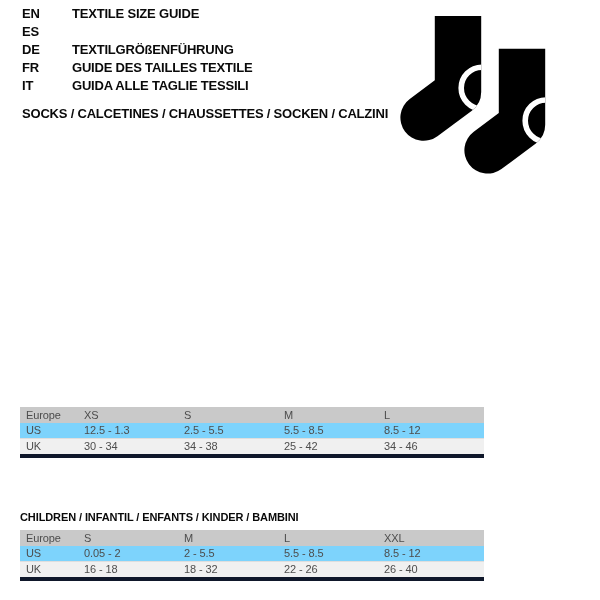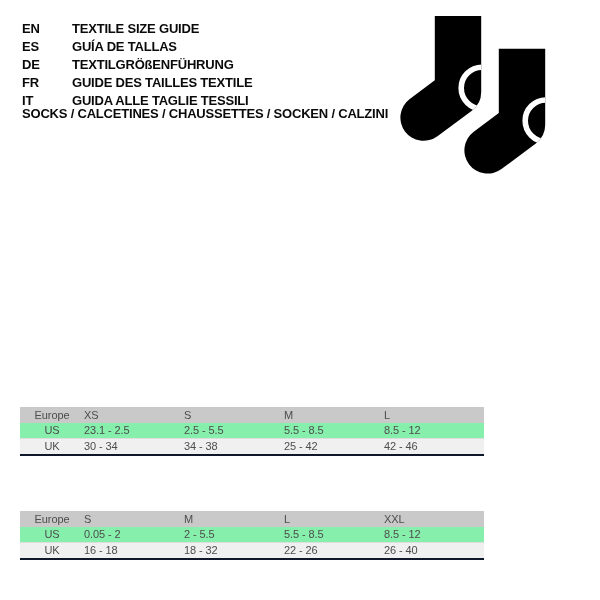--- a/index.html
+++ b/index.html
@@ -3,21 +3,21 @@
 <meta charset="utf-8">
 <style>
   html, body { margin:0; padding:0; }
   body {
     width:600px; height:600px; background:#ffffff; position:relative;
     font-family:"Liberation Sans", sans-serif; color:#0a0a0a;
     overflow:hidden;
   }
 
   
-  .lang-block { position:absolute; left:22px; top:20px; }
+  .lang-block { position:absolute; left:22px; top:5px; }
   .lang-row { display:flex; font-weight:bold; font-size:13px; line-height:18px; letter-spacing:-0.2px; }
   .lang-code { width:36px; flex:0 0 36px; }
   .lang-label { white-space:nowrap;margin-left:14px; }
 
   .category-line {
     position:absolute; left:22px; top:106px;
     font-weight:bold; font-size:13px; letter-spacing:-0.2px; white-space:nowrap;
   }
 
   
@@ -32,36 +32,35 @@
     margin:0 0 7px 0; white-space:nowrap; color:#0a0a0a;
   }
   table.size-table { border-collapse:collapse; table-layout:fixed; width:464px; }
   .size-table col.c-region { width:64px; }
   .size-table col.c-size { width:100px; }
   .size-table th, .size-table td {
     font-size:11px; font-weight:normal; color:#4d4d4d;
     text-align:left; padding:0; height:15px; line-height:15px;
     letter-spacing:-0.1px;
   }
-  .size-table th:first-child, .size-table td:first-child { text-align:center; }
+  .size-table th:first-child, .size-table td:first-child { text-align:left; padding-left:6px; }
   .size-table thead th { background:#c9c9c9; height:16px; line-height:16px; }
-  .size-table tbody tr.row-us td { background:#86efac; border-bottom:1px solid #dedede; }
-  .size-table tbody tr.row-uk td { background:#f0f0f0; border-bottom:2px solid #0f172a; }
+  .size-table tbody tr.row-us td { background:#7dd3fc; border-bottom:1px solid #dedede; }
+  .size-table tbody tr.row-uk td { background:#f0f0f0; border-bottom:4px solid #0f172a; }
 </style>
 </head>
 <body>
 
 <div class="lang-block">
   <div class="lang-row">
     <span class="lang-code">EN</span>
     <span class="lang-label">TEXTILE SIZE GUIDE</span>
   </div>
   <div class="lang-row">
     <span class="lang-code">ES</span>
-    <span class="lang-label">GUÍA DE TALLAS</span>
   </div>
   <div class="lang-row">
     <span class="lang-code">DE</span>
     <span class="lang-label">TEXTILGRÖßENFÜHRUNG</span>
   </div>
   <div class="lang-row">
     <span class="lang-code">FR</span>
     <span class="lang-label">GUIDE DES TAILLES TEXTILE</span>
   </div>
   <div class="lang-row">
@@ -109,37 +108,38 @@
         <th>Europe</th>
         <th>XS</th>
         <th>S</th>
         <th>M</th>
         <th>L</th>
       </tr>
     </thead>
     <tbody>
       <tr class="row-us">
         <td>US</td>
-        <td>23.1 - 2.5</td>
+        <td>12.5 - 1.3</td>
         <td>2.5 - 5.5</td>
         <td>5.5 - 8.5</td>
         <td>8.5 - 12</td>
       </tr>
       <tr class="row-uk">
         <td>UK</td>
         <td>30 - 34</td>
         <td>34 - 38</td>
         <td>25 - 42</td>
-        <td>42 - 46</td>
+        <td>34 - 46</td>
       </tr>
     </tbody>
   </table>
 </div>
 
 <div class="size-section section-children">
+  <div class="section-title">CHILDREN / INFANTIL / ENFANTS / KINDER / BAMBINI</div>
   <table class="size-table">
     <colgroup>
       <col class="c-region">
         <col class="c-size">
         <col class="c-size">
         <col class="c-size">
         <col class="c-size">
     </colgroup>
     <thead>
       <tr>

